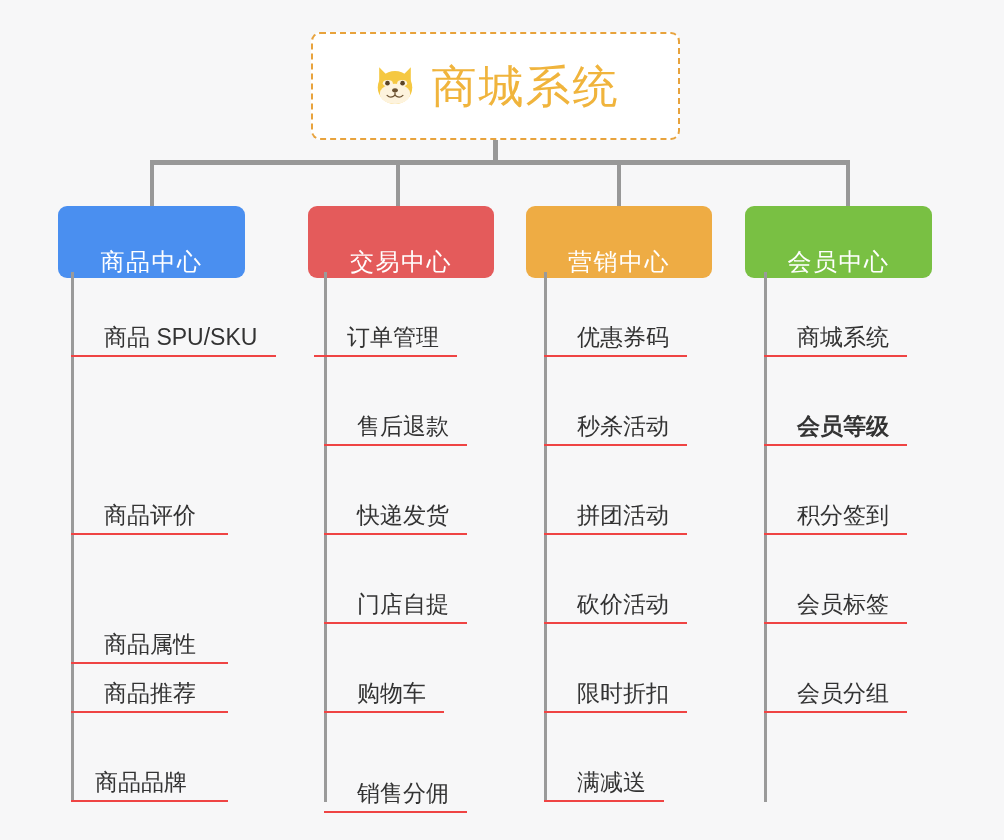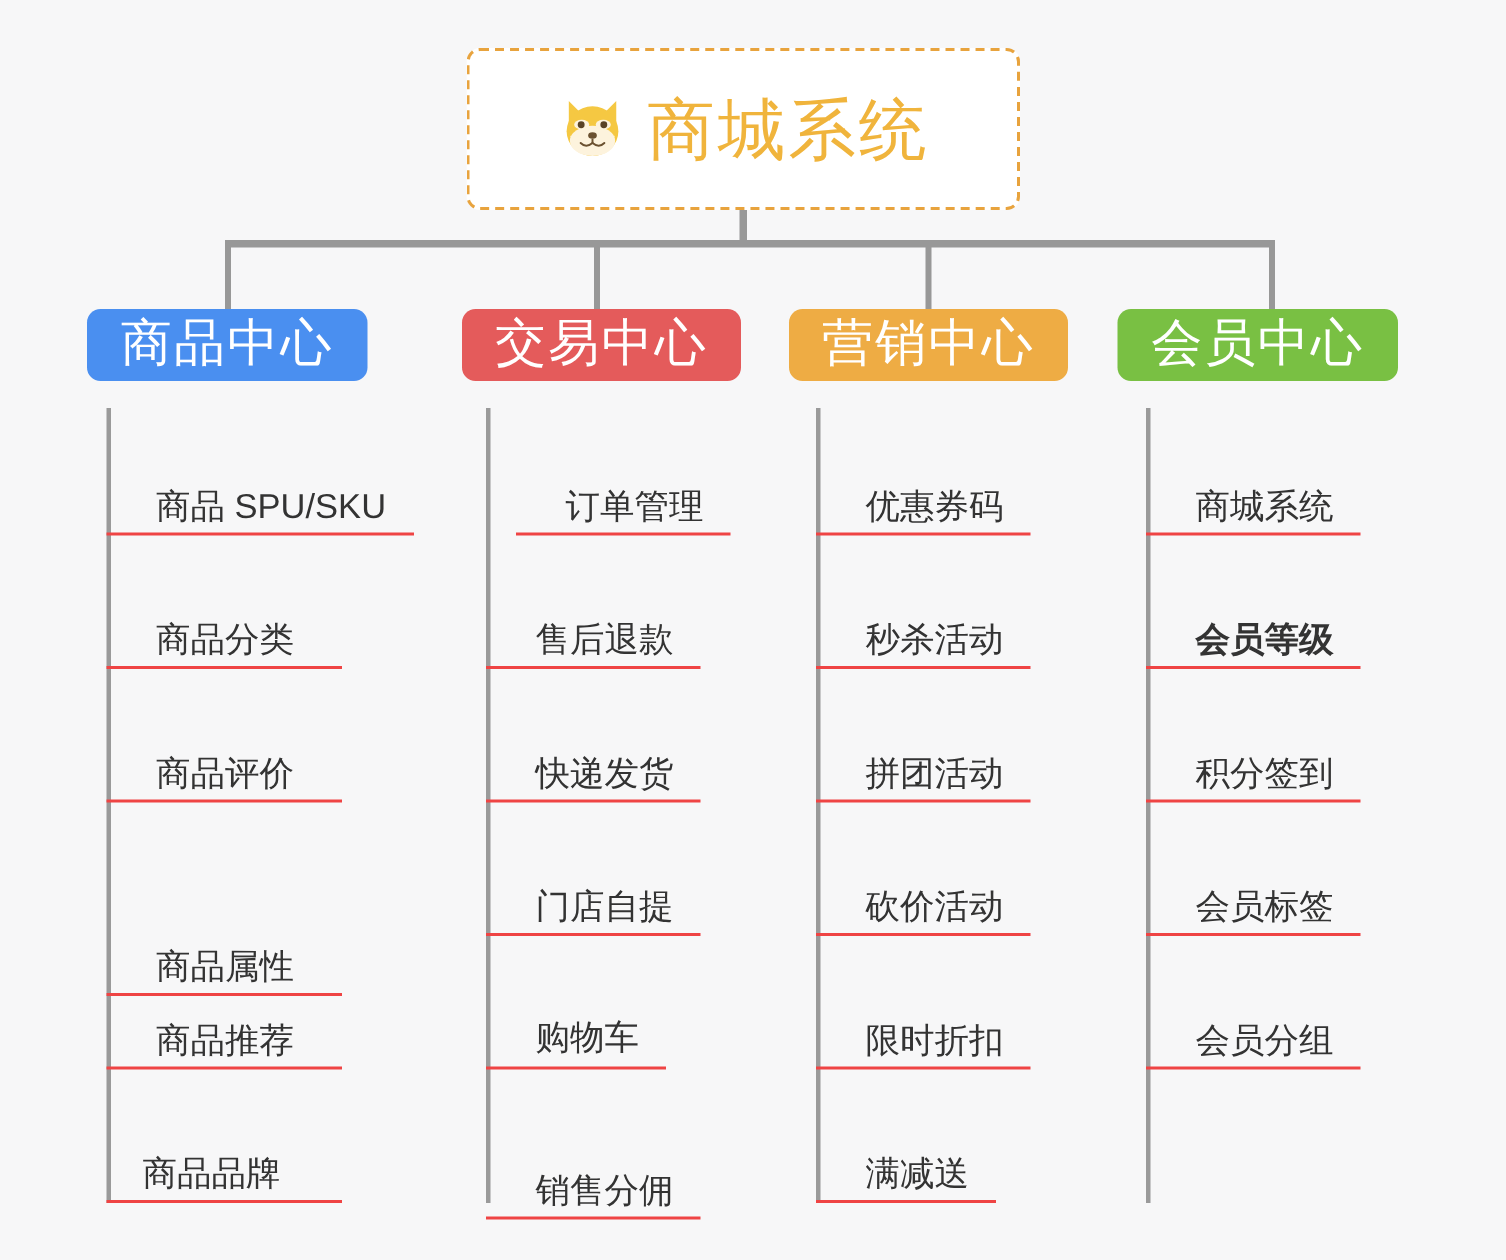--- a/index.html
+++ b/index.html
@@ -55,28 +55,28 @@
     position: absolute;
     background: #989898;
   }
   .line-v { width: 4px; }
   .line-h { height: 4px; }
 
   
   .cat-header {
     position: absolute;
     top: 206px;
-    height: 48px;
+    height: 72px;
     box-sizing: border-box;
     border-radius: 9px;
     display: flex;
-    align-items: flex-start;
+    align-items: flex-end;
     justify-content: center;
     color: #ffffff;
-    font-size: 34px;
+    font-size: 24px;
     letter-spacing: 1.5px;
     white-space: nowrap;
   }
 
   
   .leaf-spine {
     position: absolute;
     width: 3px;
     background: #9a9a9a;
   }
@@ -129,53 +129,50 @@
   <div class="line line-v" style="left:617px; top:160px; height:46px;"></div>
   <div class="line line-v" style="left:846px; top:160px; height:46px;"></div>
 
   <div class="cat-header" style="left: 58px; width: 187px; background: rgb(74, 143, 240);">
     <span>商品中心</span>
   </div>
   <div class="leaf-spine" style="left:71px; top:272px; height:530px;"></div>
   <div class="leaf" style="left:71px; top:268px; width:205px;">
     <span class="leaf-label">商品 SPU/SKU</span>
   </div>
-  <div class="leaf" style="left:71px; top:357px; width:157px;">
-    <span class="leaf-label">商品分类</span>
-  </div>
   <div class="leaf" style="left:71px; top:446px; width:157px;">
     <span class="leaf-label">商品评价</span>
   </div>
   <div class="leaf" style="left:71px; top:535px; width:157px;margin-top:40px;">
     <span class="leaf-label">商品属性</span>
   </div>
   <div class="leaf" style="left:71px; top:624px; width:157px;">
     <span class="leaf-label">商品推荐</span>
   </div>
   <div class="leaf" style="left:71px; top:713px; width:157px;padding-left:24px;">
     <span class="leaf-label">商品品牌</span>
   </div>
 
   <div class="cat-header" style="left: 308px; width: 186px; background: rgb(228, 91, 91);">
     <span>交易中心</span>
   </div>
   <div class="leaf-spine" style="left:324px; top:272px; height:530px;"></div>
-  <div class="leaf" style="left:344px; top:268px; width:143px;text-align:center;">
+  <div class="leaf" style="left:314px; top:268px; width:143px;text-align:center;">
     <span class="leaf-label">订单管理</span>
   </div>
   <div class="leaf" style="left:324px; top:357px; width:143px;">
     <span class="leaf-label">售后退款</span>
   </div>
   <div class="leaf" style="left:324px; top:446px; width:143px;">
     <span class="leaf-label">快递发货</span>
   </div>
   <div class="leaf" style="left:324px; top:535px; width:143px;">
     <span class="leaf-label">门店自提</span>
   </div>
-  <div class="leaf" style="left:324px; top:624px; width:120px;font-family:Liberation Mono, monospace;">
+  <div class="leaf" style="left:324px; top:624px; width:120px;">
     <span class="leaf-label">购物车</span>
   </div>
   <div class="leaf" style="left:324px; top:713px; width:143px;margin-top:11px;">
     <span class="leaf-label">销售分佣</span>
   </div>
 
   <div class="cat-header" style="left: 526px; width: 186px; background: rgb(238, 172, 68);">
     <span>营销中心</span>
   </div>
   <div class="leaf-spine" style="left:544px; top:272px; height:530px;"></div>

